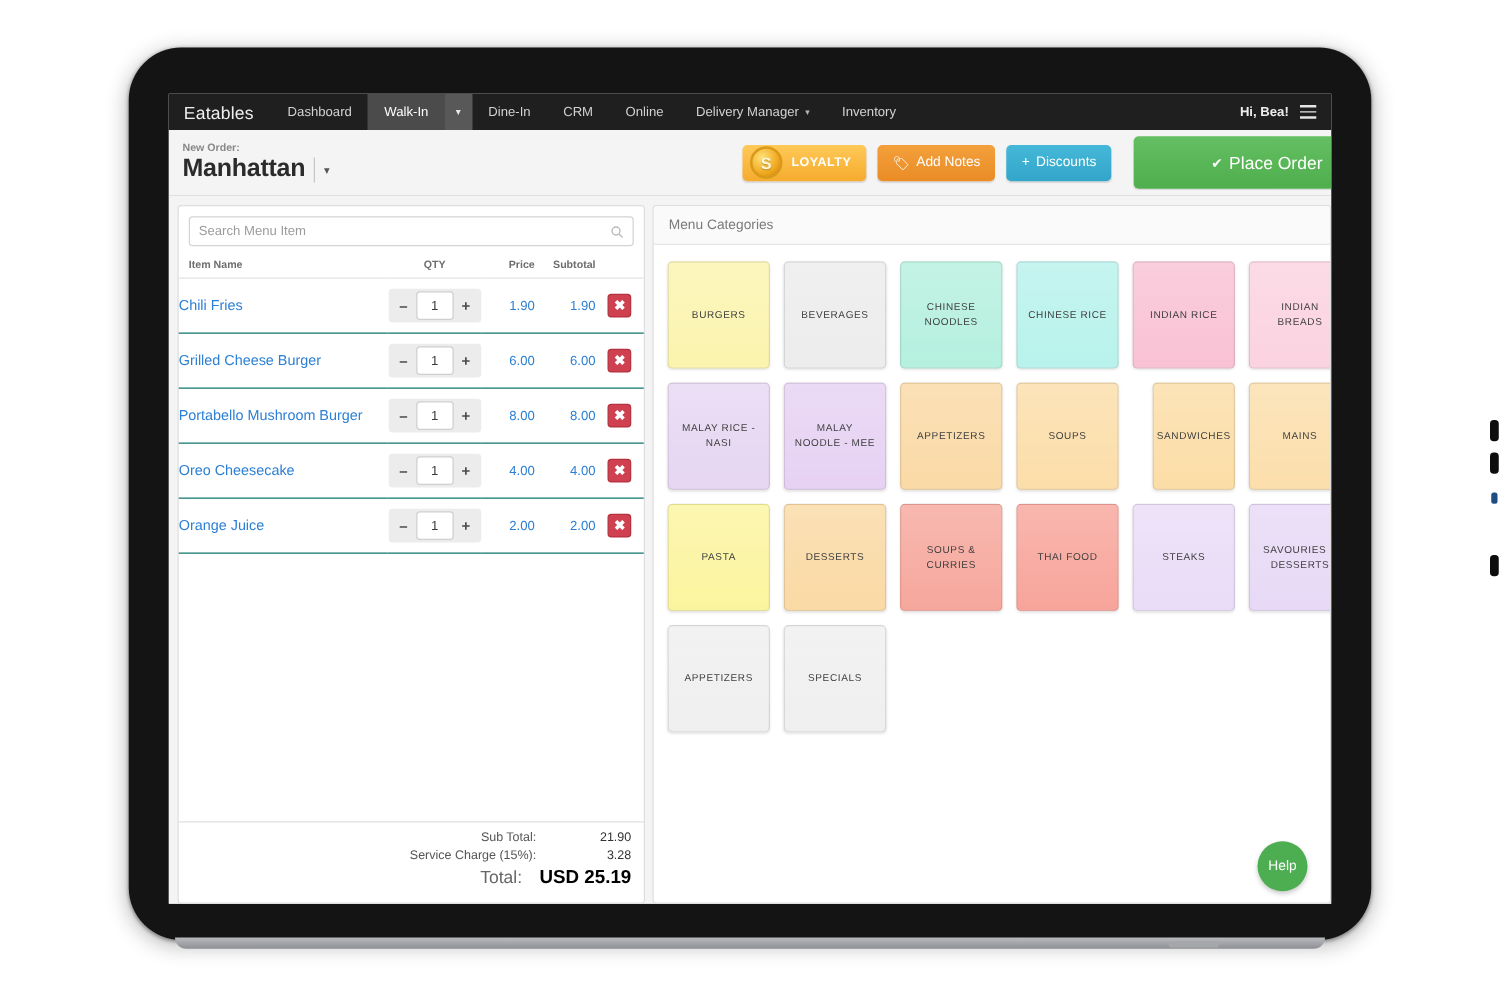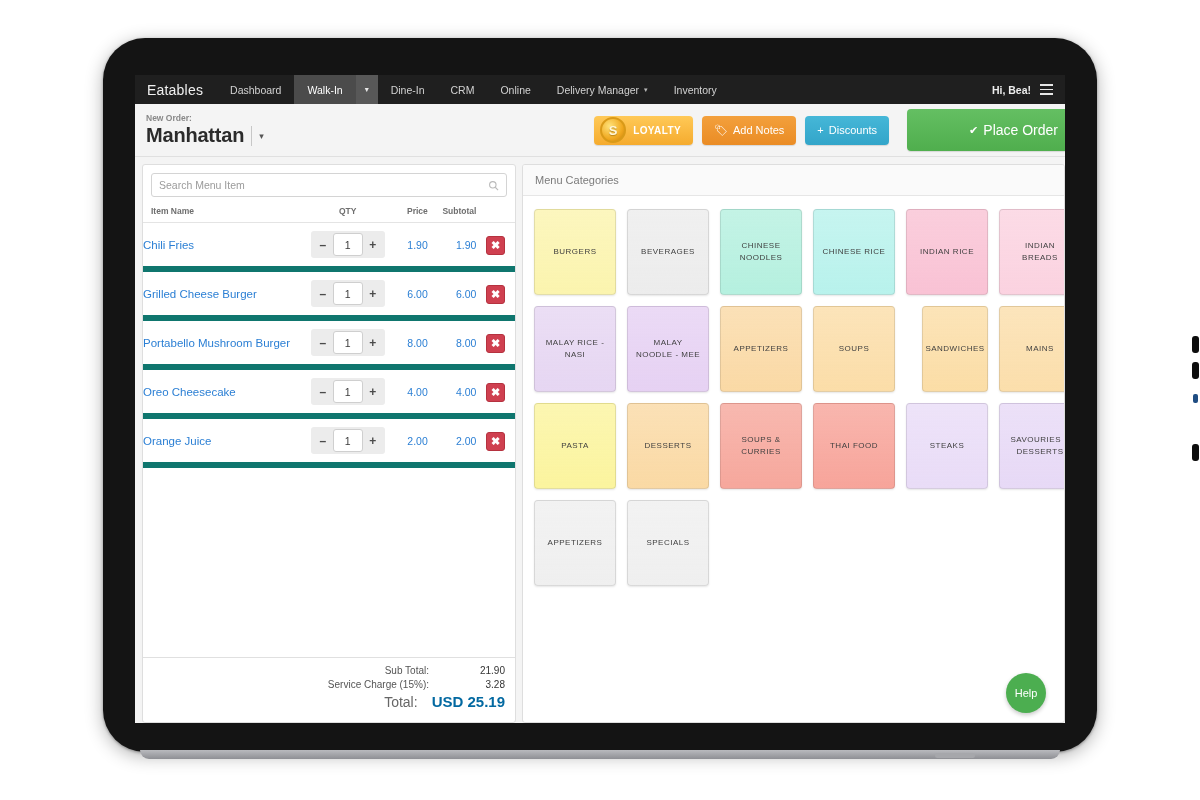--- a/index.html
+++ b/index.html
@@ -179,21 +179,21 @@
     font-size: 8.5px; font-weight: bold; color: #6e6e6e;
     padding: 3px 0 6px 0; border-bottom: 1px solid #e4e4e4;
     text-align: center;
   }
   #items-table th.col-name { text-align: left; padding-left: 8px; width: 165px; }
   #items-table th.col-qty { width: 72px; }
   #items-table th.col-price { width: 42px; text-align: right; }
   #items-table th.col-subtotal { width: 48px; text-align: right; }
   #items-table th.col-del { width: 38px; }
   #items-table td {
-    border-bottom: 6px solid #0f766e;
+    border-bottom: 1px solid #0f766e;
     padding: 8px 0; vertical-align: middle;
   }
   .item-name {
     padding-left: 8px; font-size: 11.5px; color: #2b7fd4; cursor: pointer;
   }
   .qty-cell { text-align: center; }
   .stepper {
     display: inline-flex; align-items: center;
     background: #ececec; border-radius: 3px; padding: 2px;
   }
@@ -220,21 +220,21 @@
   }
 
   #totals {
     margin-top: auto; border-top: 1px solid #e0e0e0;
     padding: 7px 10px 9px 10px;
   }
   .total-row { display: flex; justify-content: flex-end; align-items: baseline; margin-bottom: 3px; }
   .total-label { font-size: 10px; color: #555; margin-right: 14px; }
   .total-value { font-size: 10px; color: #333; min-width: 62px; text-align: right; }
   .total-row.grand .total-label { font-size: 14px; color: #666; }
-  .total-row.grand .total-value { font-size: 15px; font-weight: bold; color: #0369a1; }
+  .total-row.grand .total-value { font-size: 15px; font-weight: bold; color: #000000; }
 
   
   #menu-panel {
     flex: 1; margin-left: 6px; background: #fff;
     border: 1px solid #dedede; border-radius: 3px;
     display: flex; flex-direction: column; position: relative;
     overflow: hidden;
   }
   #menu-panel-head {
     padding: 9px 12px; font-size: 11px; color: #7b7b7b;

